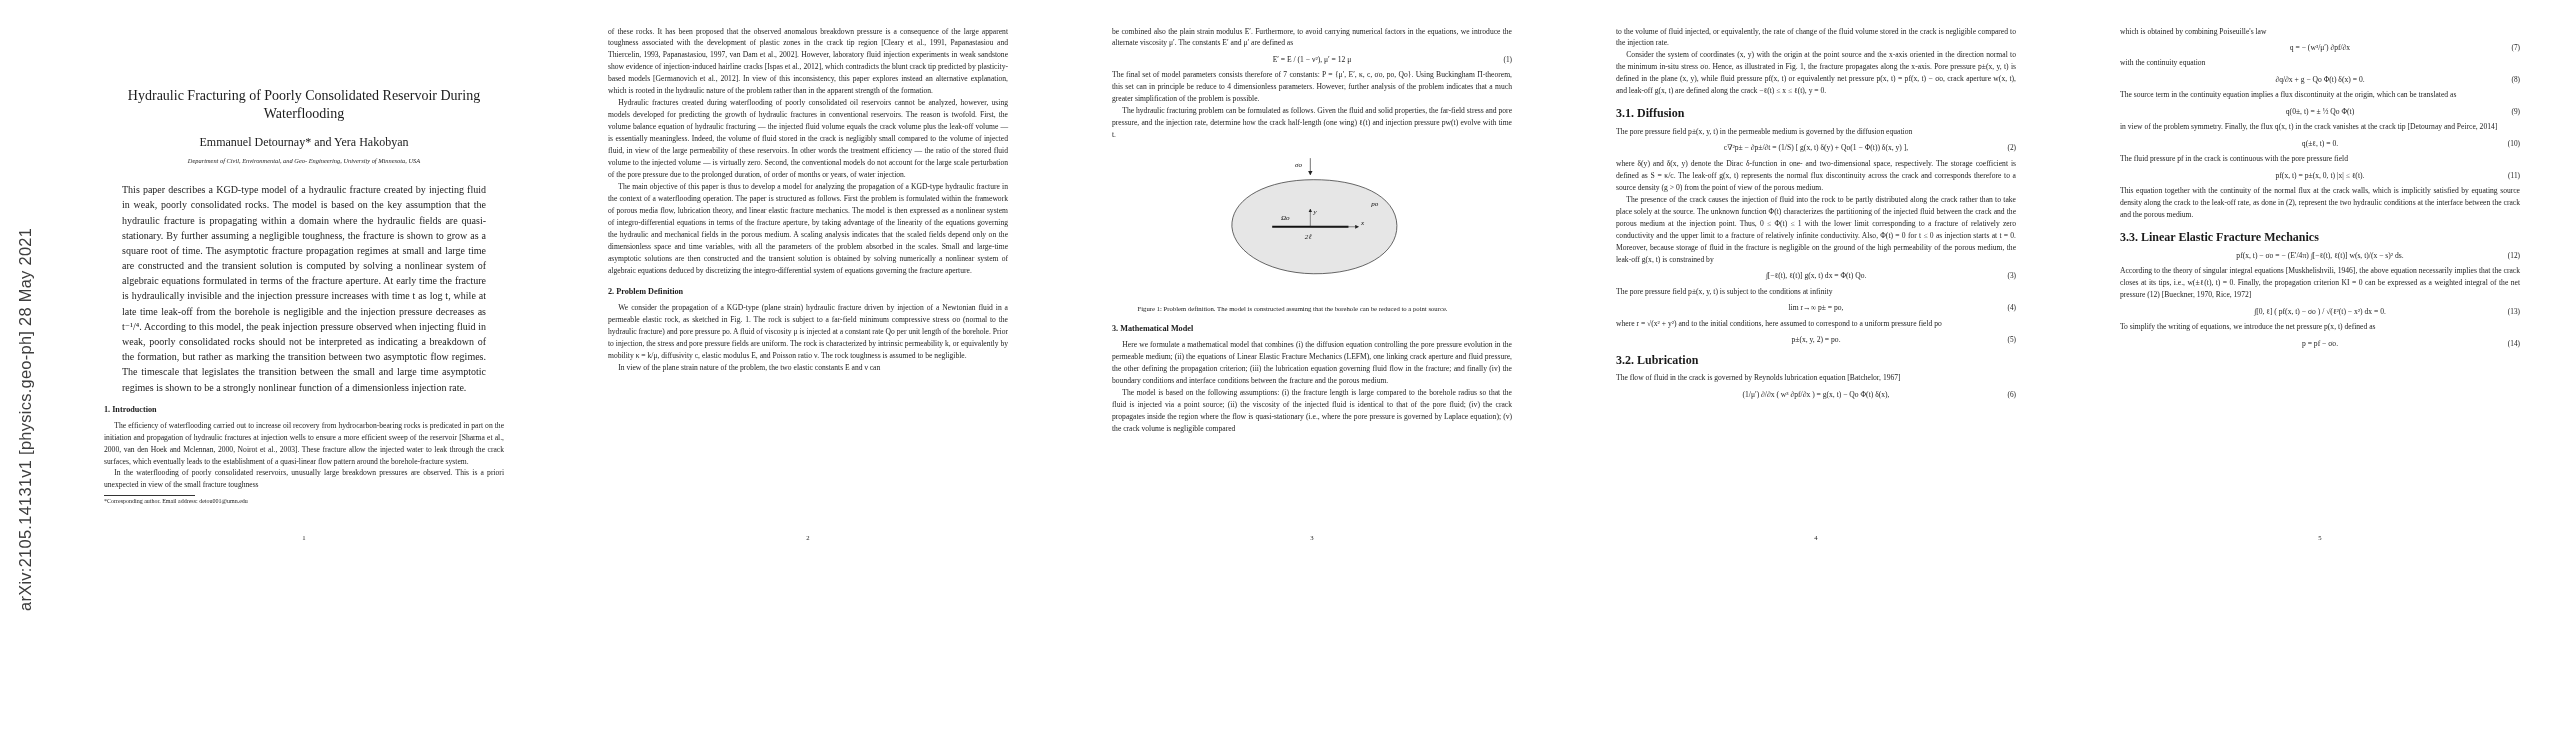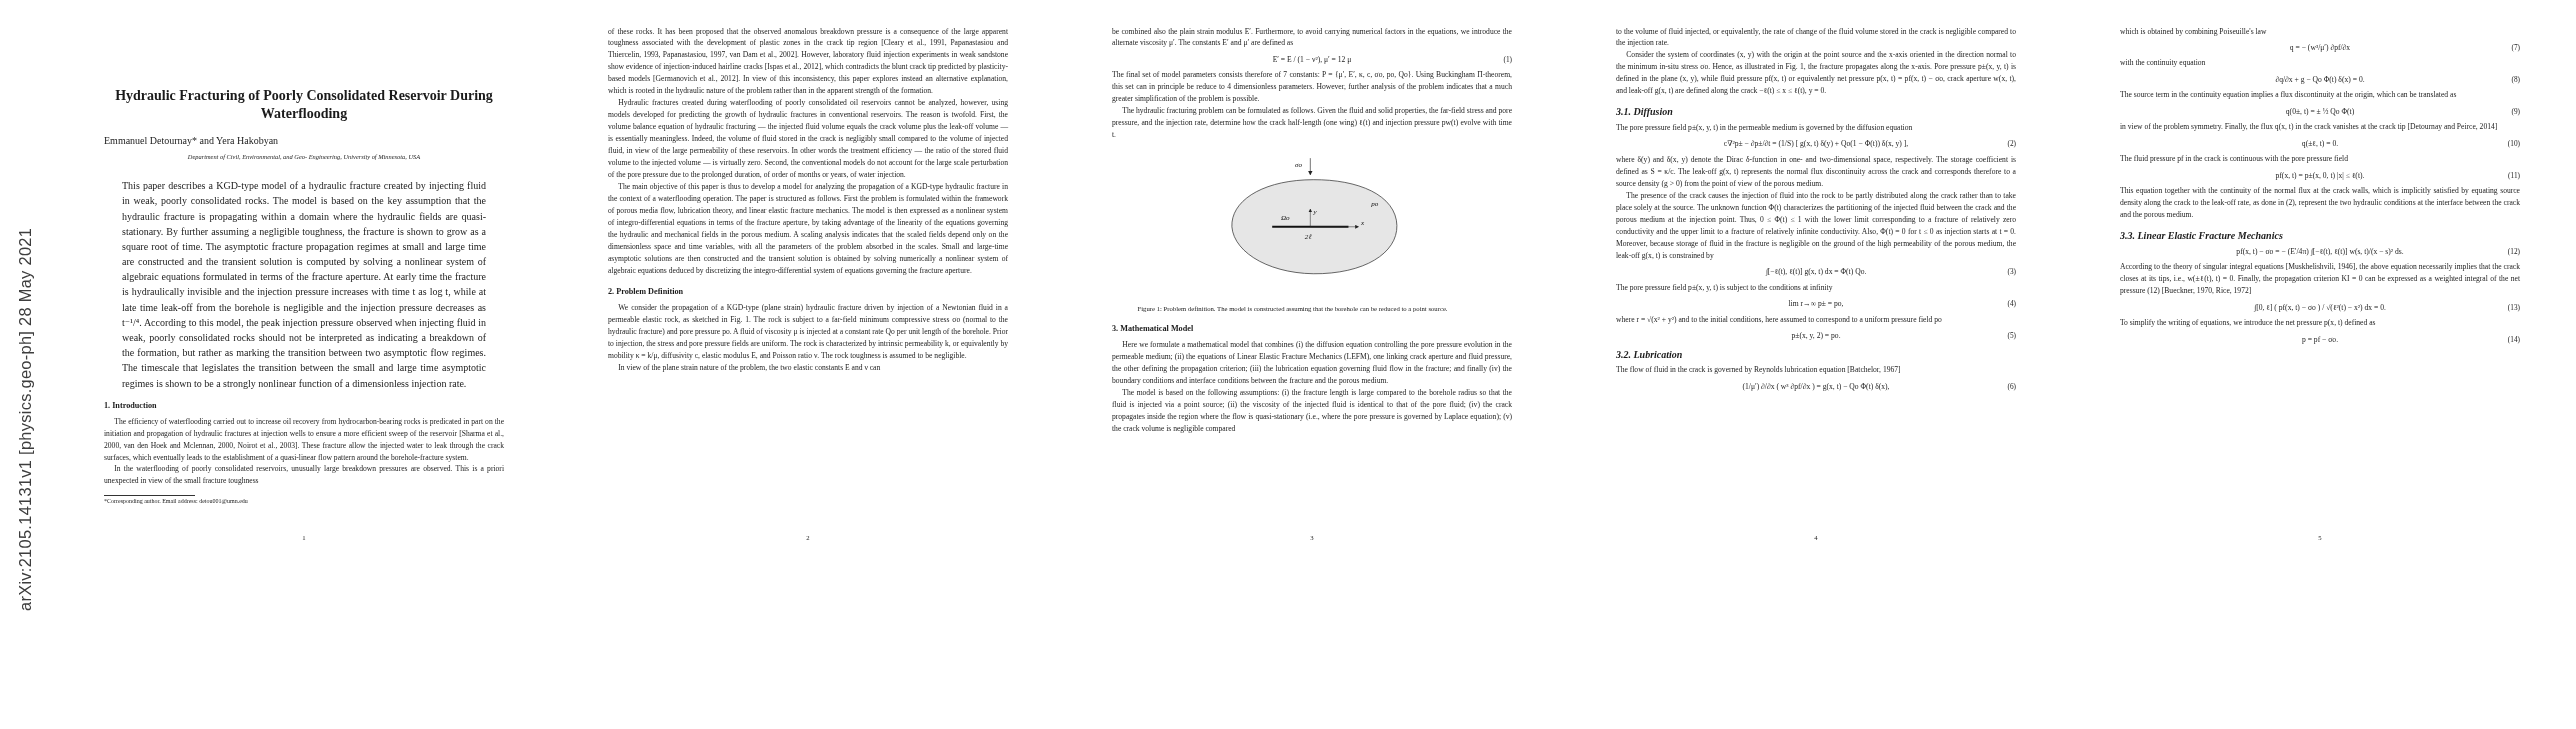--- a/index.html
+++ b/index.html
@@ -11,29 +11,29 @@
   
   .watermark{position:absolute;left:16px;top:611px;transform:rotate(-90deg);
              transform-origin:0 0;white-space:nowrap;
              font-family:"Liberation Sans","DejaVu Sans",sans-serif;
              font-size:16.4px;color:#3d3d3d;letter-spacing:0.3px}
 
   .pages{position:absolute;left:52px;top:0;display:flex;height:729px}
   .page{position:relative;width:504px;height:562px;padding:25.5px 52px 0;background:#fff}
 
   .paper-header{margin-top:61px;margin-bottom:18px}
-  .title{font-size:14px;font-weight:bold;text-align:center;line-height:1.32;margin:0 3.6px 12px}
-  .authors{text-align:left;font-size:10px;margin-bottom:6.7px}
+  .title{font-size:14px;font-weight:normal;text-align:center;line-height:1.32;margin:0 3.6px 12px}
+  .authors{text-align:center;font-size:12px;margin-bottom:6.7px}
   .affiliation{text-align:center;font-style:italic;font-size:6.4px;color:#222}
 
   .abstract{margin:0 18px 8.5px;text-align:justify;font-size:10px;line-height:1.52}
   .para{text-align:justify;text-indent:10.3px;font-size:7.6px;line-height:1.58}
   .para.noindent{text-indent:0}
   .sec-heading{font-weight:bold;font-size:8.2px;margin:10.3px 0 5.5px}
-  .sub-heading{font-weight:bold;font-style:italic;font-size:10px;margin:9px 0 4.3px}
+  .sub-heading{font-weight:bold;font-size:12px;margin:9px 0 4.3px}
 
   .equation{display:flex;align-items:center;margin:5.5px 0;font-size:7.6px}
   .eq-pad{width:20.7px}
   .eq-body{flex:1;text-align:center;}
   .eq-num{width:20.7px;text-align:right;font-style:normal;font-size:7.3px}
 
   .figure{margin:9.7px 0 2.4px;text-align:center}
   .fig-label{font-family:"Liberation Serif","DejaVu Serif",serif;font-style:italic;
              font-size:13px;fill:#111}
   .figcaption{font-size:6.7px;line-height:1.5;text-align:justify;margin:6px 25.5px 0}

